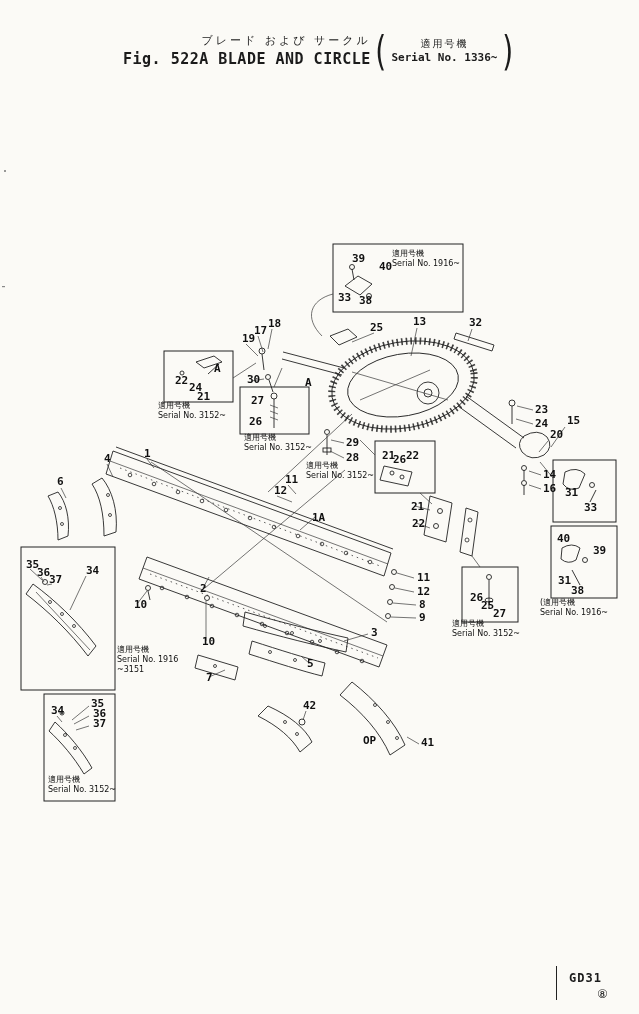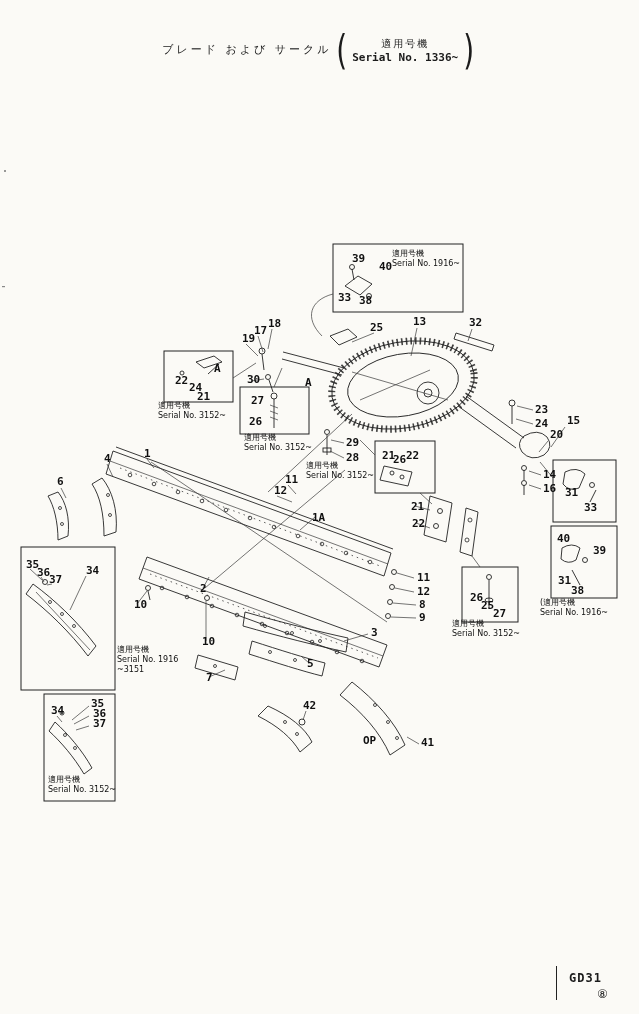--- a/index.html
+++ b/index.html
@@ -34,20 +34,21 @@
   .footer-mark { position:absolute; left:597px; top:987px; font-size:12px; font-family:"DejaVu Sans", sans-serif; }
 </style>
 </head>
 <body>
 
 <div class="page">
 
   <header class="title-block">
     <div class="title-left">
       <div class="title-jp">ブレード および サークル</div>
+      <div class="title-en">Fig. 522A  BLADE AND CIRCLE</div>
     </div>
     <div class="big-paren">(</div>
     <div class="serial-col">
       <div class="serial-jp">適用号機</div>
       <div class="serial-en">Serial No. 1336~</div>
     </div>
     <div class="big-paren">)</div>
   </header>
 
   <svg class="diagram" width="639" height="1014" viewBox="0 0 639 1014">

